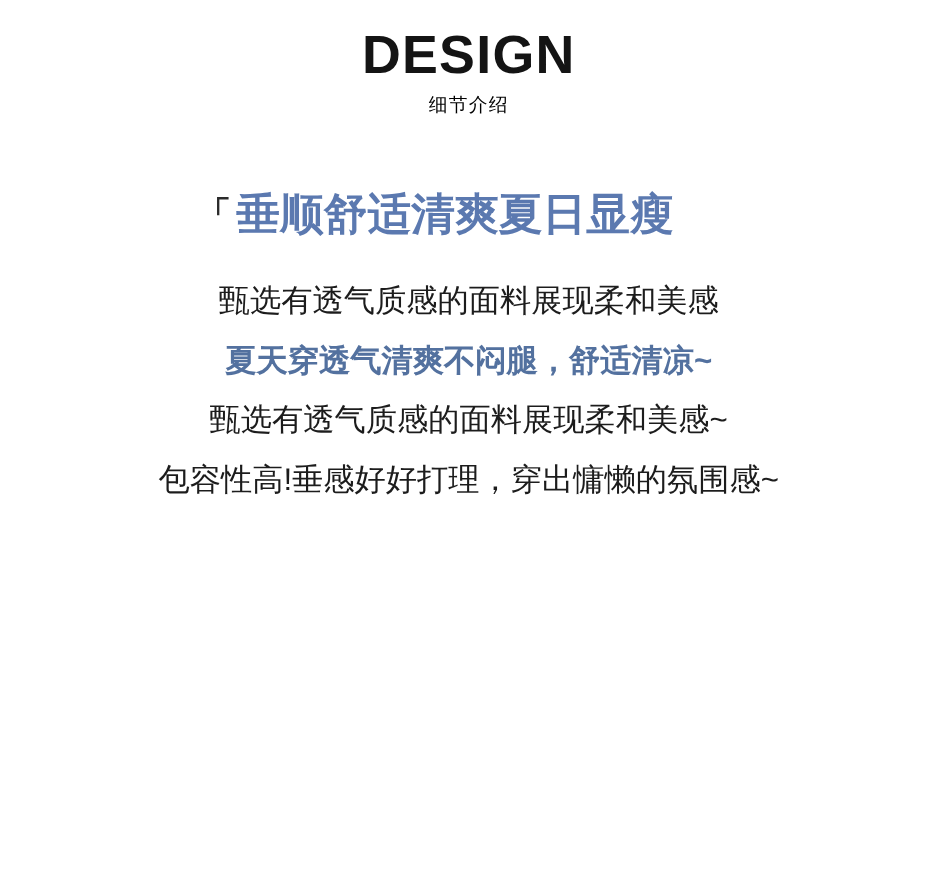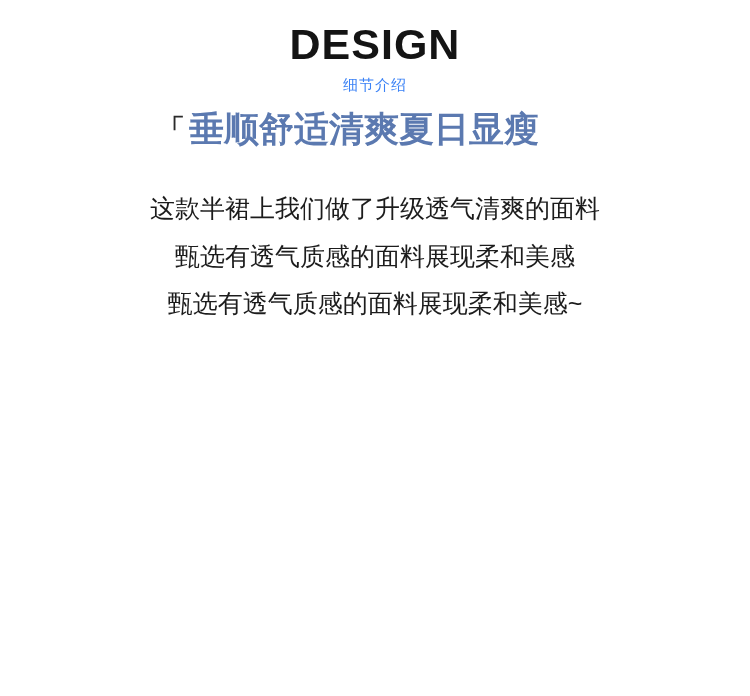--- a/index.html
+++ b/index.html
@@ -26,26 +26,27 @@
     font-size: 43px;
     line-height: 48px;
     font-weight: 800;
     color: #141414;
     letter-spacing: 1px;
   }
   .subtitle {
     margin-top: 8px;
     font-size: 15px;
     line-height: 18px;
-    color: #3b82f6;
+    color: #000000;
     letter-spacing: 1px;
   }
   .headline {
+    margin-top: 52px;
     font-size: 35px;
-    line-height: 70px;
+    line-height: 50px;
     font-weight: 700;
     color: #1a1a1a;
     white-space: nowrap;
   }
   .headline .line1 { padding-left: 158px; }
   .headline .line2 { padding-left: 240px; }
   .headline .accent { color: #5b79b0; }
   .bracket {
     font-size: 27px;
     font-weight: 600;
@@ -77,18 +78,19 @@
     <div class="subtitle">细节介绍</div>
   </div>
 
   <div class="headline">
     <div class="line1">
       <span class="bracket open">「</span><span class="accent">垂顺舒适清爽夏日显瘦</span>
     </div>
   </div>
 
   <div class="body-text">
-    <div class="line">这款半裙上我们做了升级透气清爽的面料</div>
     <div class="line">甄选有透气质感的面料展现柔和美感</div>
+    <div class="line blue">夏天穿透气清爽不闷腿，舒适清凉~</div>
     <div class="line">甄选有透气质感的面料展现柔和美感~</div>
+    <div class="line">包容性高!垂感好好打理，穿出慵懒的氛围感~</div>
   </div>
 
 </div>
 
 </body></html>

